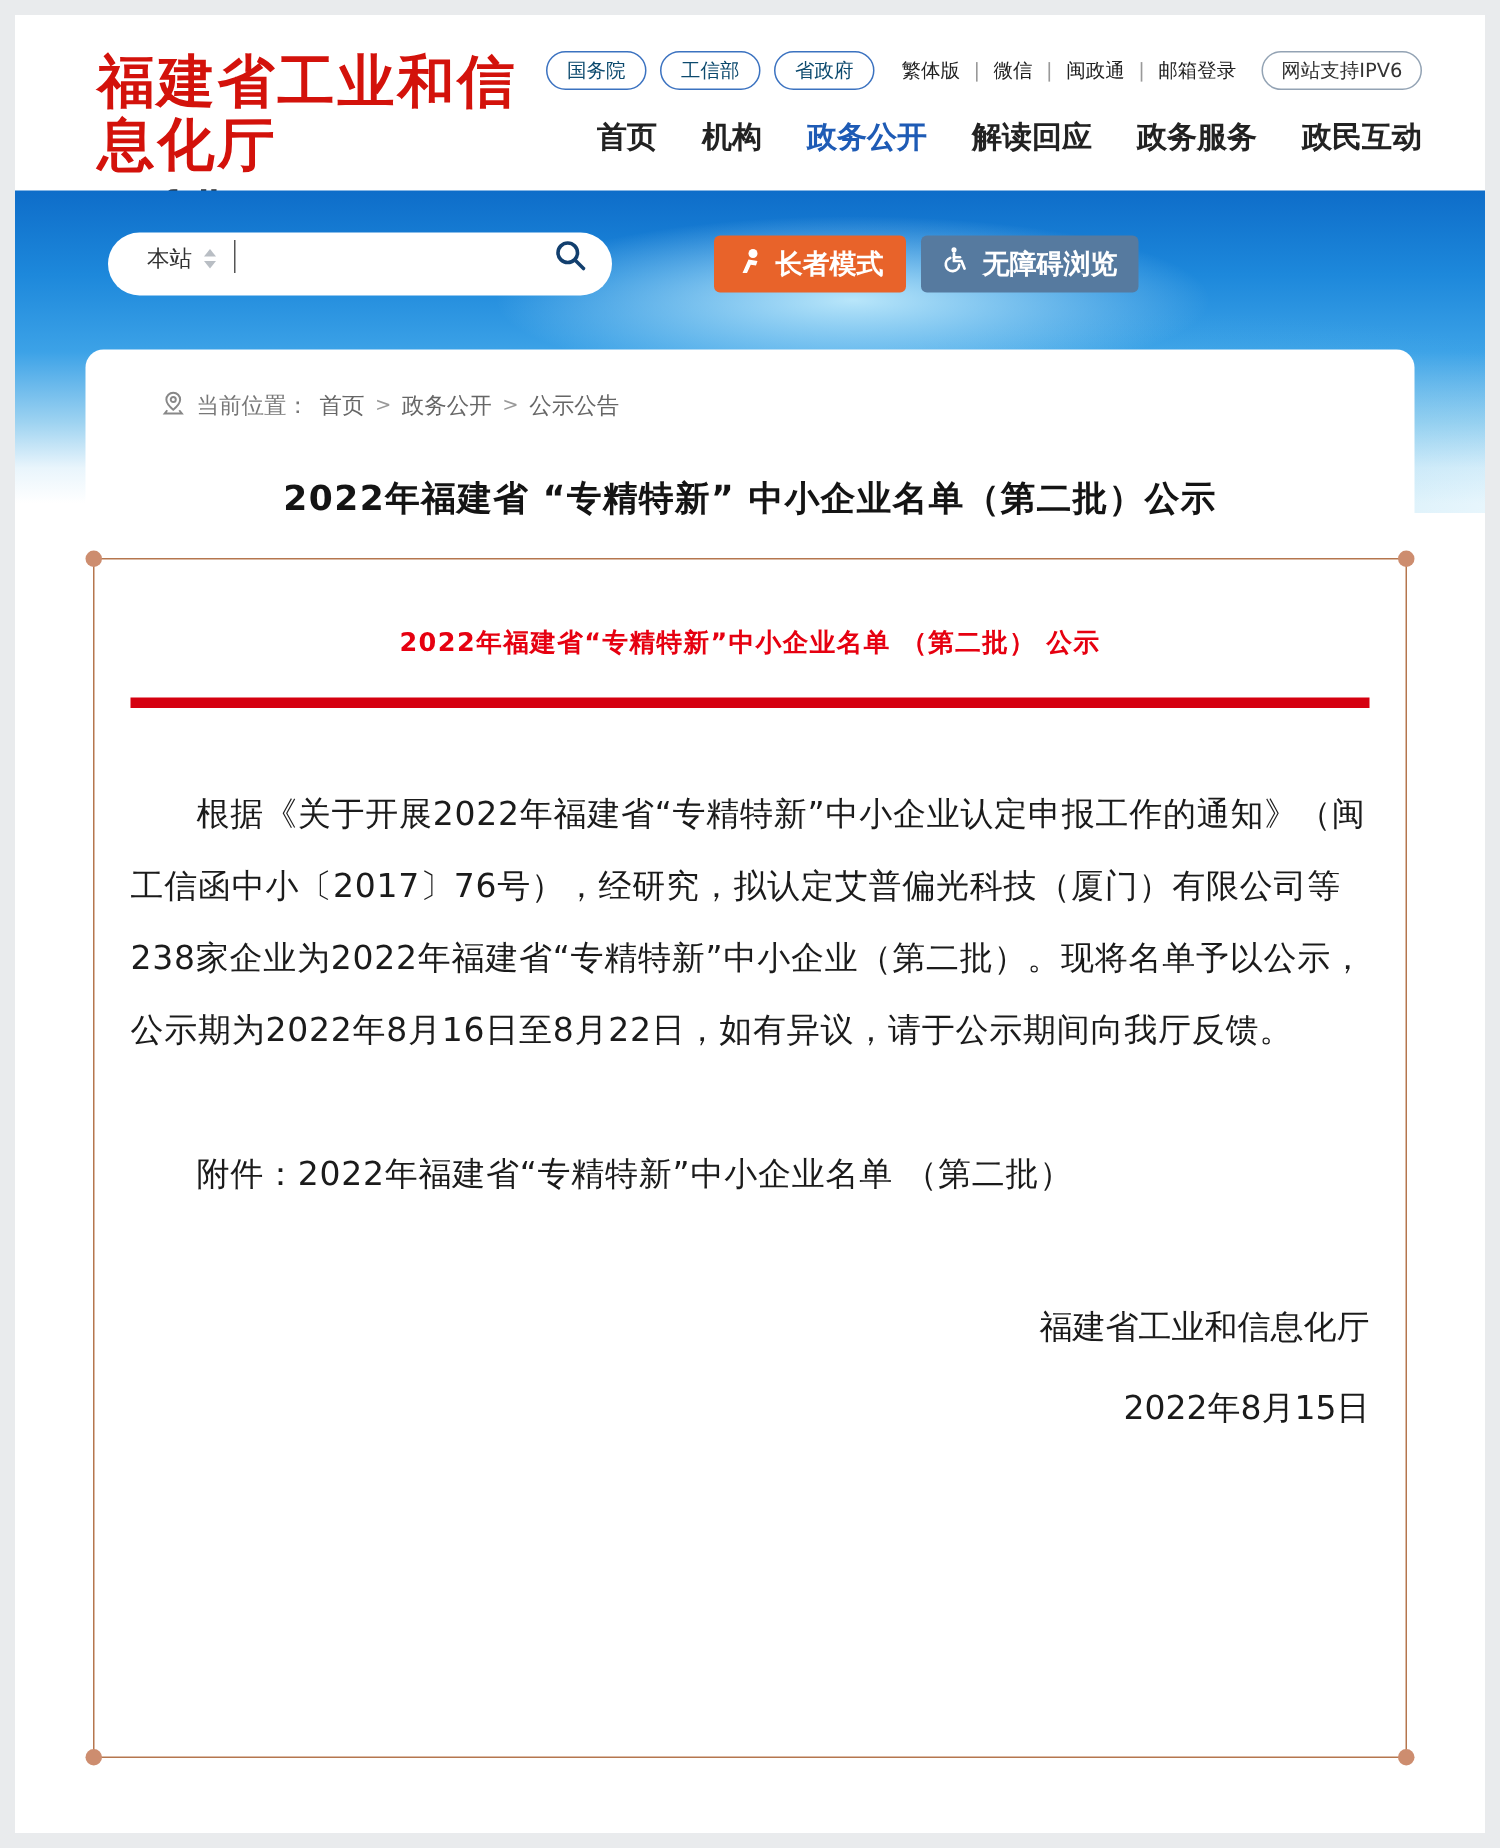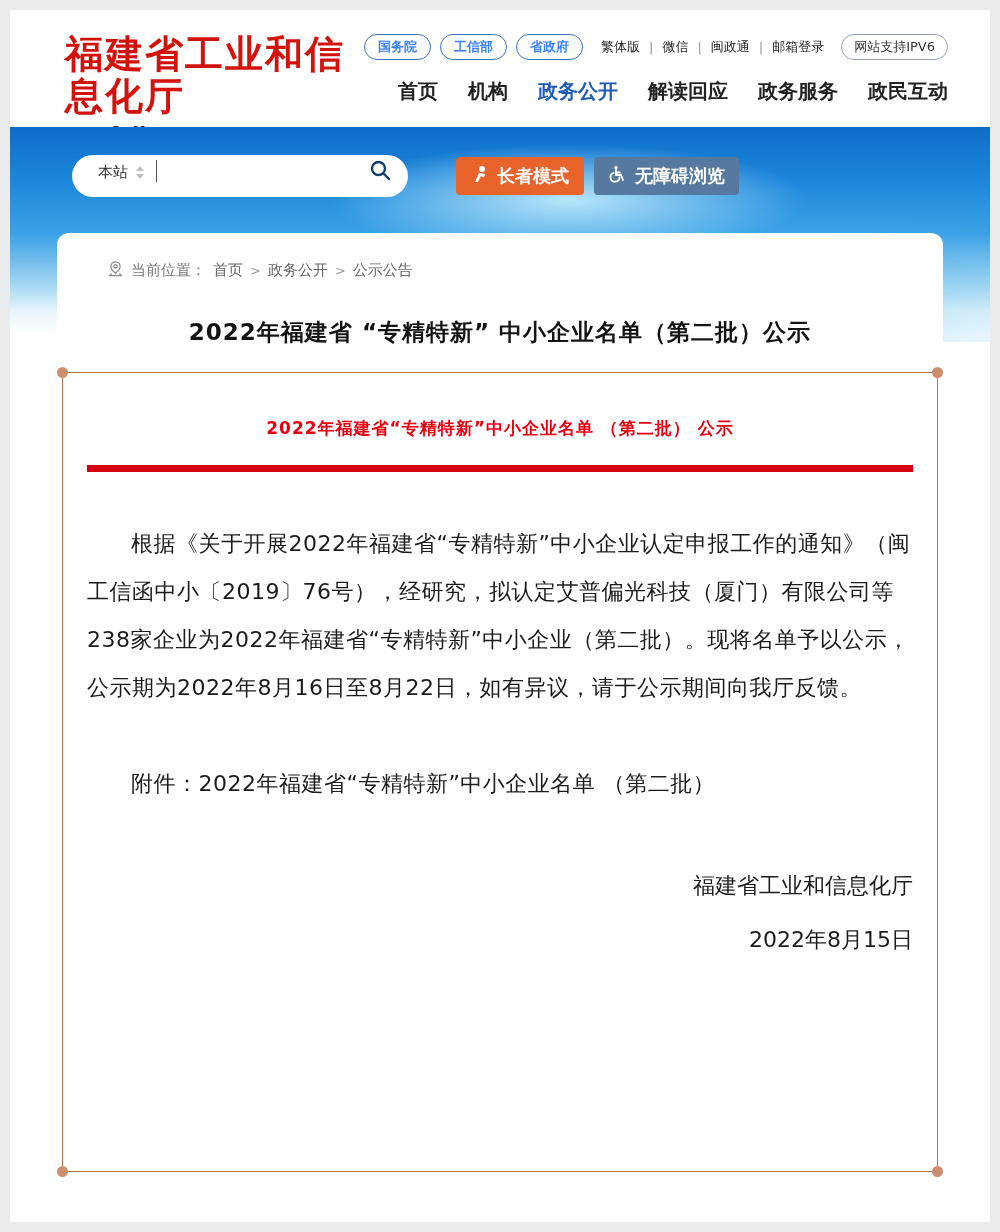--- a/index.html
+++ b/index.html
@@ -13,22 +13,22 @@
 
   
   .header { height:117px; display:flex; justify-content:space-between;
             padding:24px 42px 8px 55px; background:#fff; }
   .brand .logo { font-size:38px; font-weight:900; color:#d3120b; letter-spacing:2px; line-height:1.1; }
   .brand .url { font-size:20px; font-weight:bold; color:#2b2b2b; margin-top:4px; }
   .brand .url .red { color:#d3120b; }
 
   .header-right { display:flex; flex-direction:column; align-items:flex-end; }
   .toplinks { display:flex; align-items:center; font-size:13px; color:#333; }
-  .pill { border:1px solid #3b72c0; color:#3b82f6; border-radius:14px;
-          padding:3px 13px; margin-right:9px; background:#fff; cursor:pointer; white-space:nowrap;font-weight:bold; }
+  .pill { border:1px solid #3b72c0; color:#0c4a6e; border-radius:14px;
+          padding:3px 13px; margin-right:9px; background:#fff; cursor:pointer; white-space:nowrap; }
   .tlink { color:#222; margin:0 9px; cursor:pointer; white-space:nowrap; }
   .tsep { color:#999; }
   .pill-ipv6 { border:1px solid #93a3b4; color:#333; border-radius:999px;
                padding:3px 12px; margin-left:8px; background:#fff; cursor:pointer; white-space:nowrap; }
   .mainnav { display:flex; gap:30px; margin-top:18px; font-size:20px; font-weight:bold; color:#222; }
   .mainnav .nav-item { cursor:pointer; white-space:nowrap; }
   .mainnav .active { color:#1e5bb5; }
 
   
   .banner {
@@ -47,21 +47,21 @@
   .scope { display:flex; align-items:center; gap:8px; font-size:15px; color:#333; cursor:pointer; }
   .sort-arrows { display:flex; flex-direction:column; gap:3px; }
   .tri-up { width:0; height:0; border-left:4px solid transparent; border-right:4px solid transparent;
             border-bottom:5px solid #b9bec4; }
   .tri-down { width:0; height:0; border-left:4px solid transparent; border-right:4px solid transparent;
               border-top:5px solid #b9bec4; }
   .scope-sep { width:1px; height:22px; background:#555; margin:0 2px 0 12px; }
   .search-input { flex:1; border:none; outline:none; font-size:15px; min-width:0; background:transparent; }
   .mag { flex-shrink:0; cursor:pointer; display:flex; }
 
-  .btn-elder { margin-left:48px; background:#e8632a; color:#fff; border:none; cursor:pointer;
+  .btn-elder { margin-left:68px; background:#e8632a; color:#fff; border:none; cursor:pointer;
                border-radius:4px; height:38px; padding:4px 15px; font-size:18px; font-weight:bold;
                display:flex; align-items:center; gap:8px;
                font-family:"DejaVu Sans","Liberation Sans",sans-serif; }
   .btn-access { margin-left:10px; background:#567a9f; color:#fff; border:none; cursor:pointer;
                 border-radius:4px; height:38px; padding:0 14px; font-size:18px; font-weight:bold;
                 display:flex; align-items:center; gap:8px;
                 font-family:"DejaVu Sans","Liberation Sans",sans-serif; }
 
   
   .card { width:886px; margin:-109px auto 0; background:#fff; border-radius:12px 12px 0 0;
@@ -193,21 +193,21 @@
       <div class="article-box">
         <span class="corner-dot dot-tl"></span>
         <span class="corner-dot dot-tr"></span>
         <span class="corner-dot dot-bl"></span>
         <span class="corner-dot dot-br"></span>
 
         <h2 class="article-title">2022年福建省“专精特新”中小企业名单 （第二批） 公示</h2>
         <div class="red-divider"></div>
 
         <div class="article-body">
-          <p>根据《关于开展2022年福建省“专精特新”中小企业认定申报工作的通知》（闽工信函中小〔2019〕76号），经研究，拟认定艾普偏光科技（厦门）有限公司等238家企业为2022年福建省“专精特新”中小企业（第二批）。现将名单予以公示，公示期为2022年8月16日至8月22日，如有异议，请于公示期间向我厅反馈。</p>
+          <p>根据《关于开展2022年福建省“专精特新”中小企业认定申报工作的通知》（闽工信函中小〔2017〕76号），经研究，拟认定艾普偏光科技（厦门）有限公司等238家企业为2022年福建省“专精特新”中小企业（第二批）。现将名单予以公示，公示期为2022年8月16日至8月22日，如有异议，请于公示期间向我厅反馈。</p>
           <p>附件：2022年福建省“专精特新”中小企业名单 （第二批）</p>
         </div>
 
         <div class="sig-block">
           <div>福建省工业和信息化厅</div>
           <div class="sig-date">2022年8月15日</div>
         </div>
       </div>
 
     </div>

